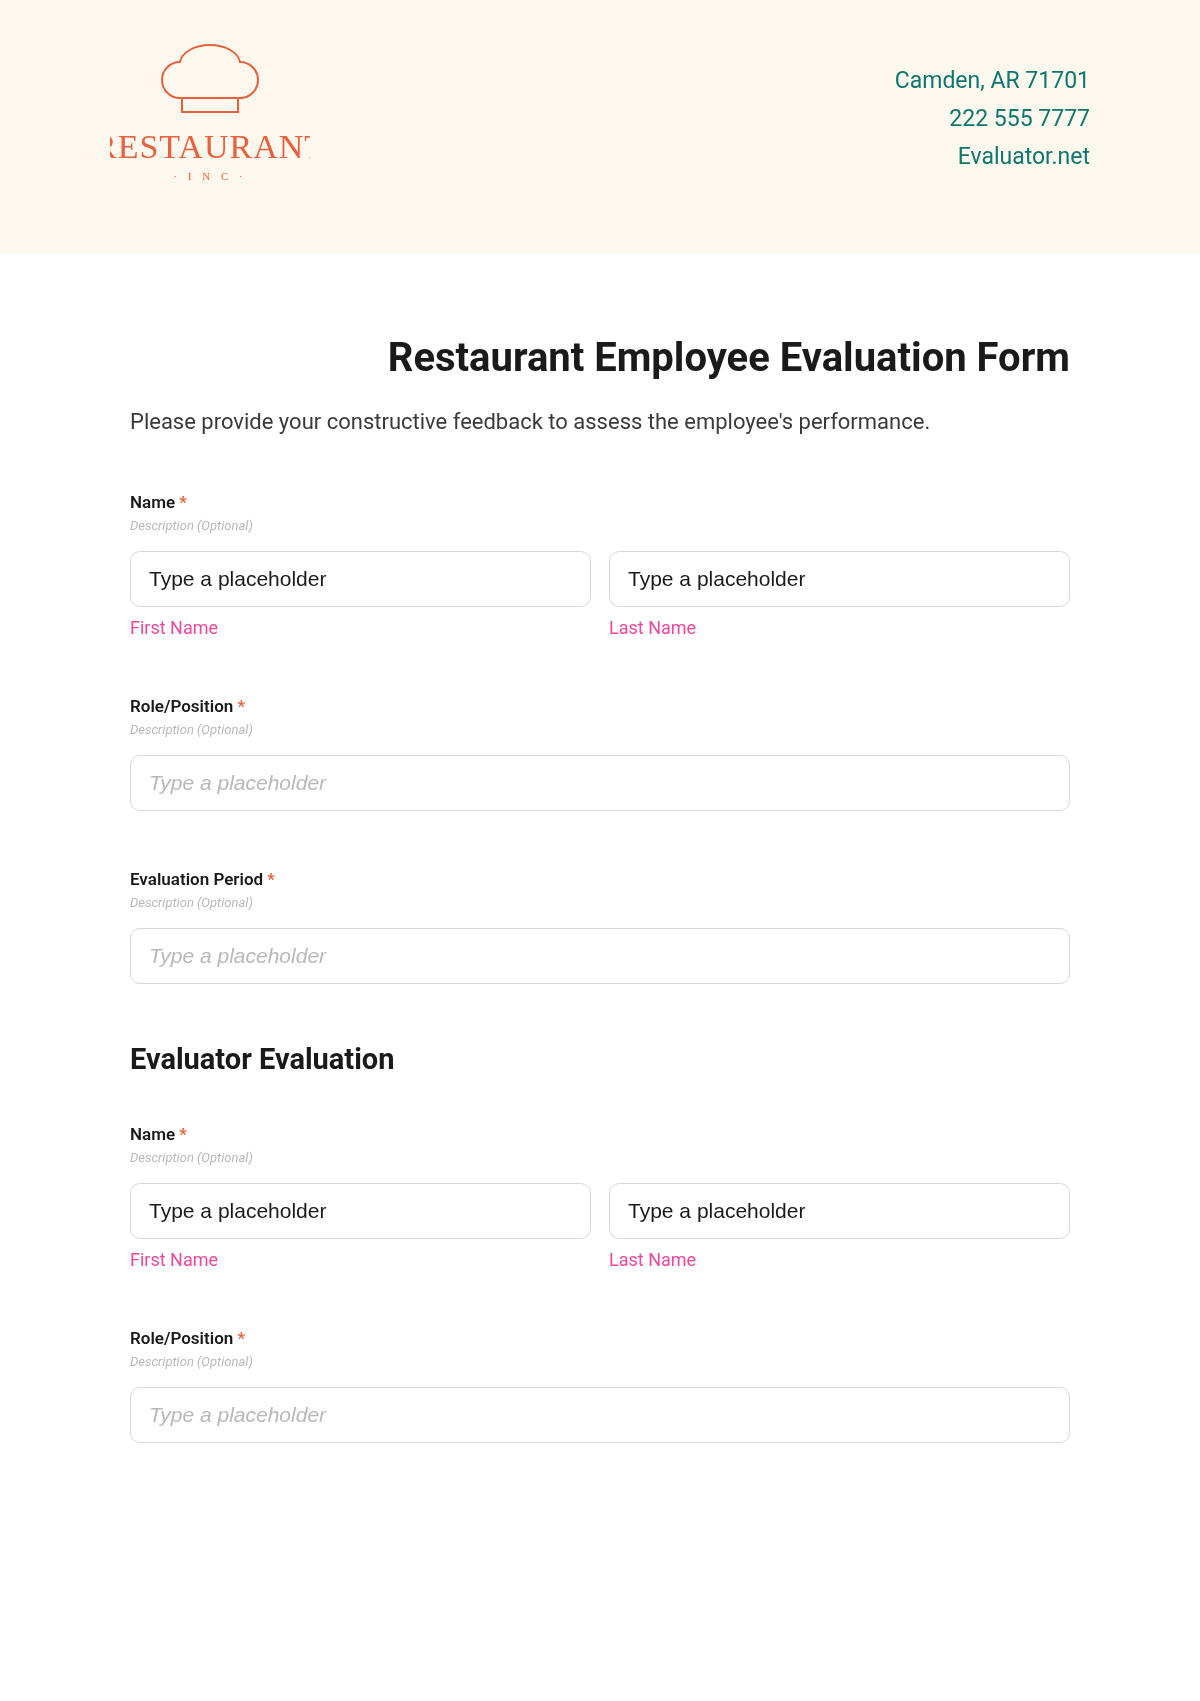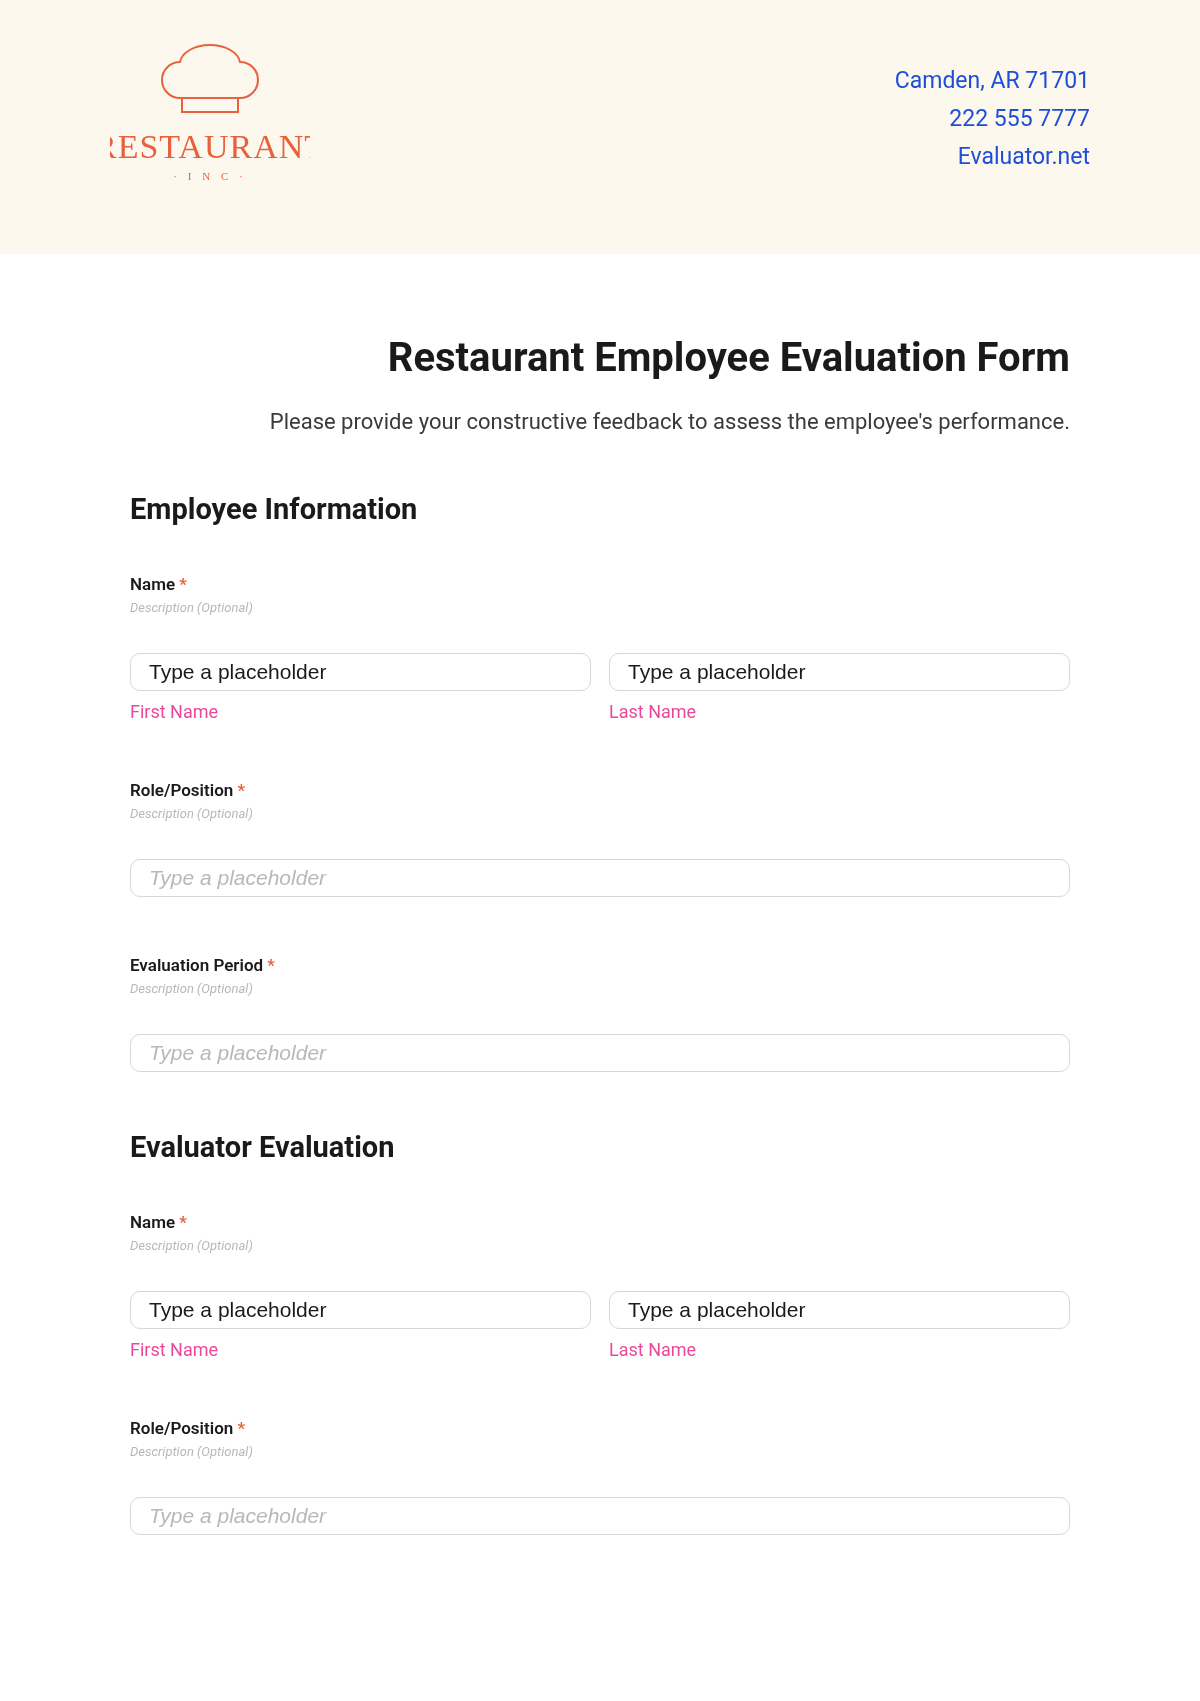--- a/index.html
+++ b/index.html
@@ -14,39 +14,39 @@
     display: flex;
     justify-content: space-between;
     align-items: flex-start;
   }
   .logo {
     color: #e8613c;
     font-family: "Times New Roman", serif;
   }
   .contact-info {
     text-align: right;
-    color: #1d4ed8;
+    color: #0f766e;
     font-size: 23px;
     line-height: 1.65;
     padding-top: 22px;
   }
   .main {
     padding: 80px 130px 40px 130px;
   }
   .form-title {
     font-size: 40px;
     font-weight: 700;
     color: #1a1a1a;
     text-align: right;
     margin-bottom: 28px;
   }
   .form-subtitle {
     font-size: 22px;
     color: #3a3a3a;
-    text-align: right;
+    text-align: left;
     margin-bottom: 58px;
   }
   .section-title {
     font-size: 29px;
     font-weight: 700;
     color: #1a1a1a;
     margin-bottom: 48px;
   }
   .field-group {
     margin-bottom: 58px;
@@ -67,29 +67,28 @@
   }
   .row2 {
     display: flex;
     gap: 18px;
   }
   .col {
     flex: 1;
   }
   .text-input {
     width: 100%;
-    height: 38px;
+    height: 56px;
     border: 1px solid #d8d8d8;
     border-radius: 10px;
     padding: 0 18px;
     font-size: 21px;
     color: #1a1a1a;
     background: #fff;
     overflow: hidden;
-    margin-top: 20px;
   }
   .text-input.filled {
     
   }
   .text-input::placeholder {
     color: #b8b8b8;
     font-style: italic;
   }
   .sub-label {
     font-size: 18px;
@@ -116,21 +115,20 @@
     <div>222 555 7777</div>
     <div>Evaluator.net</div>
   </div>
 </div>
 
 <div class="main">
 
   <h1 class="form-title">Restaurant Employee Evaluation Form</h1>
   <p class="form-subtitle">Please provide your constructive feedback to assess the employee's performance.</p>
 
-  <h2 class="section-title">Employee Information</h2>
 
   <div class="field-group">
     <div class="field-label">
       <span>Name</span>
       <span class="req">*</span>
     </div>
     <div class="field-desc">Description (Optional)</div>
     <div class="row2">
       <div class="col">
         <input class="text-input filled" type="text" value="Type a placeholder" style="">

